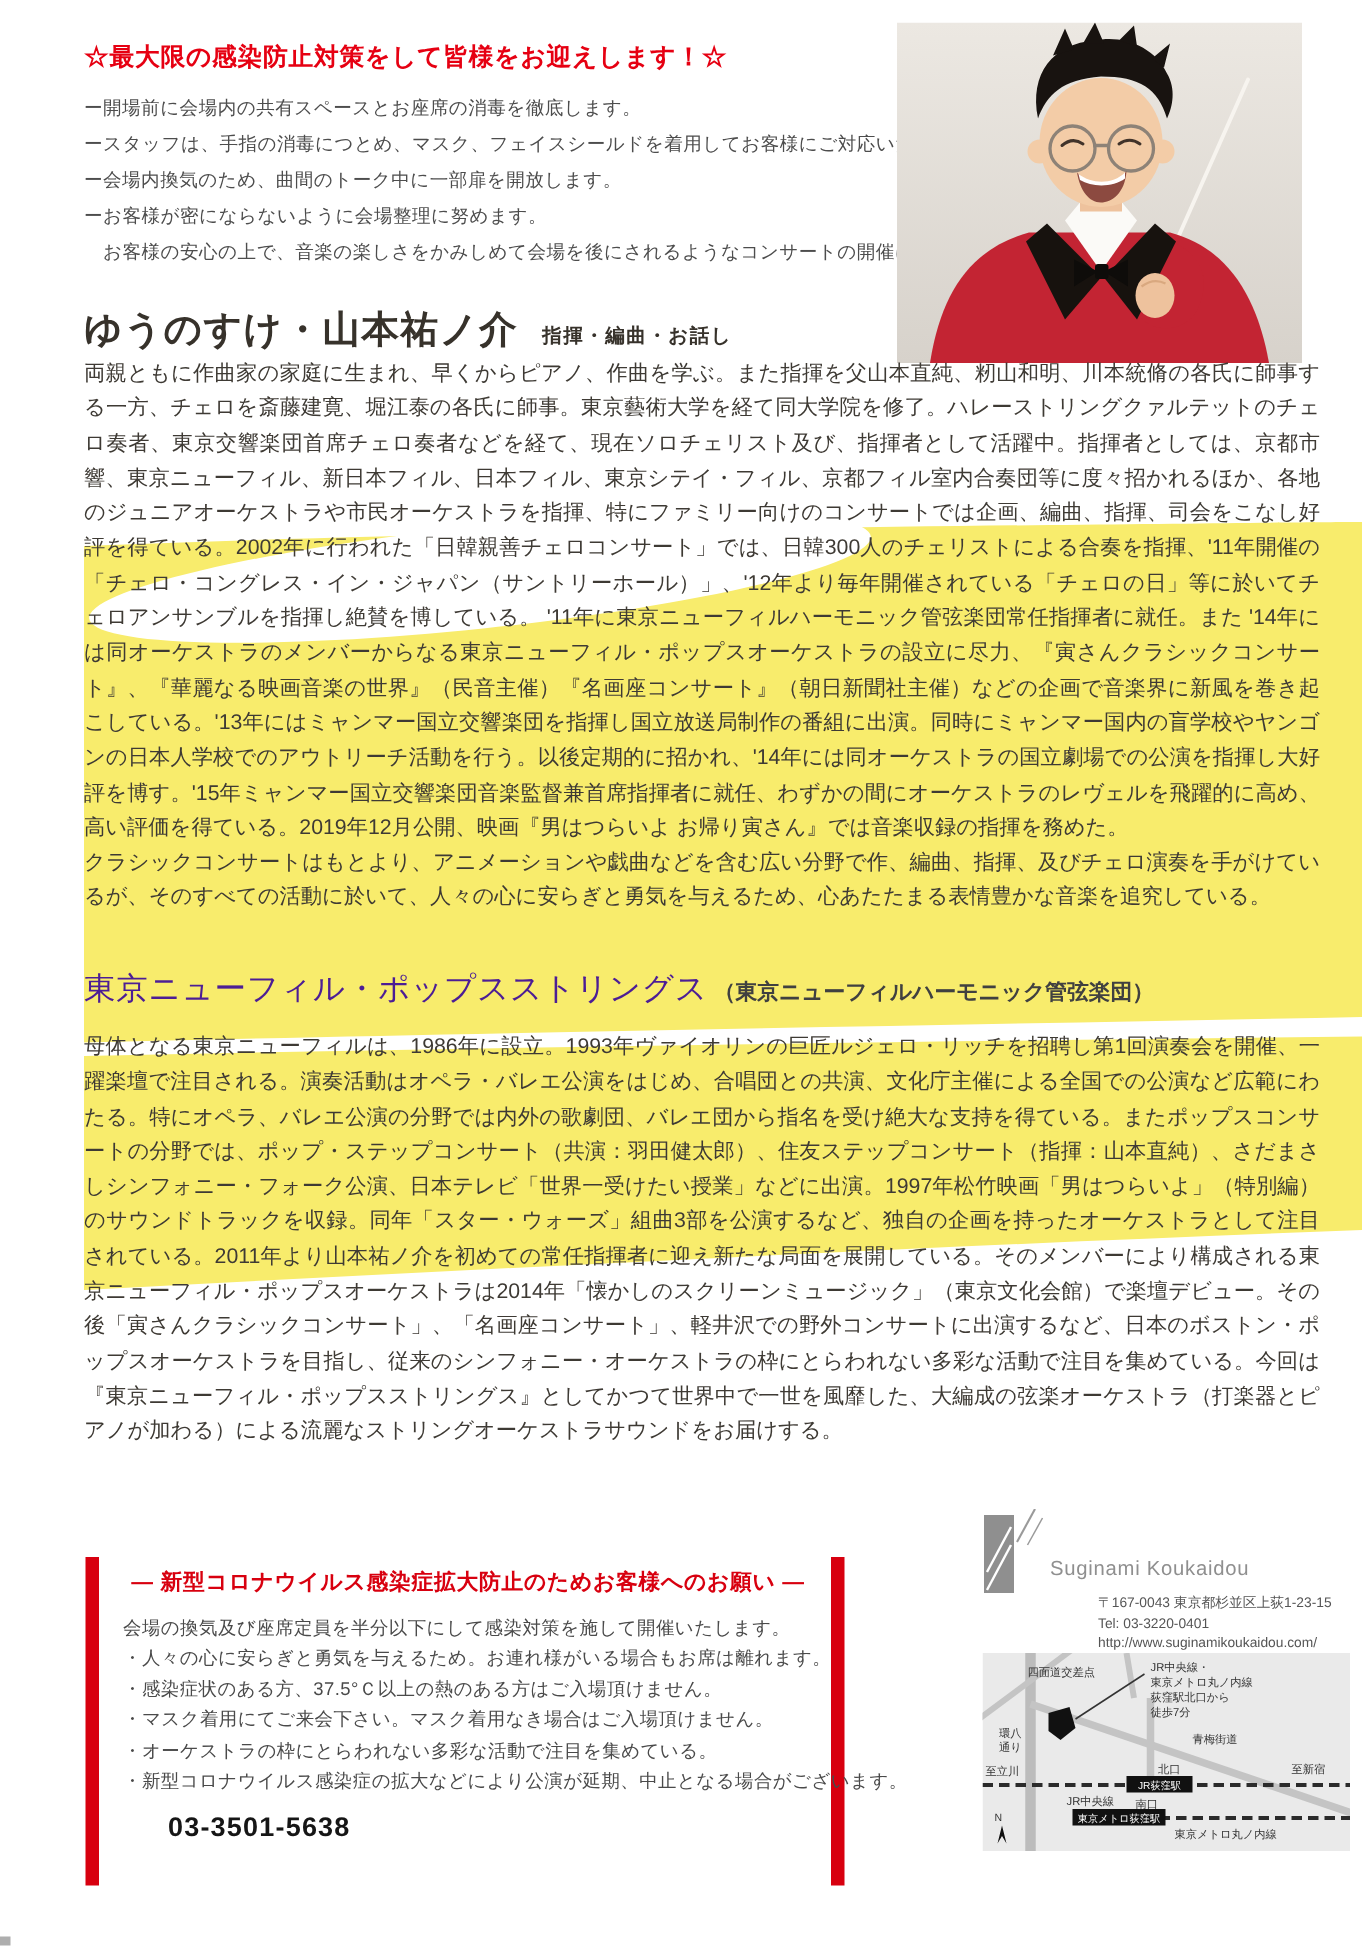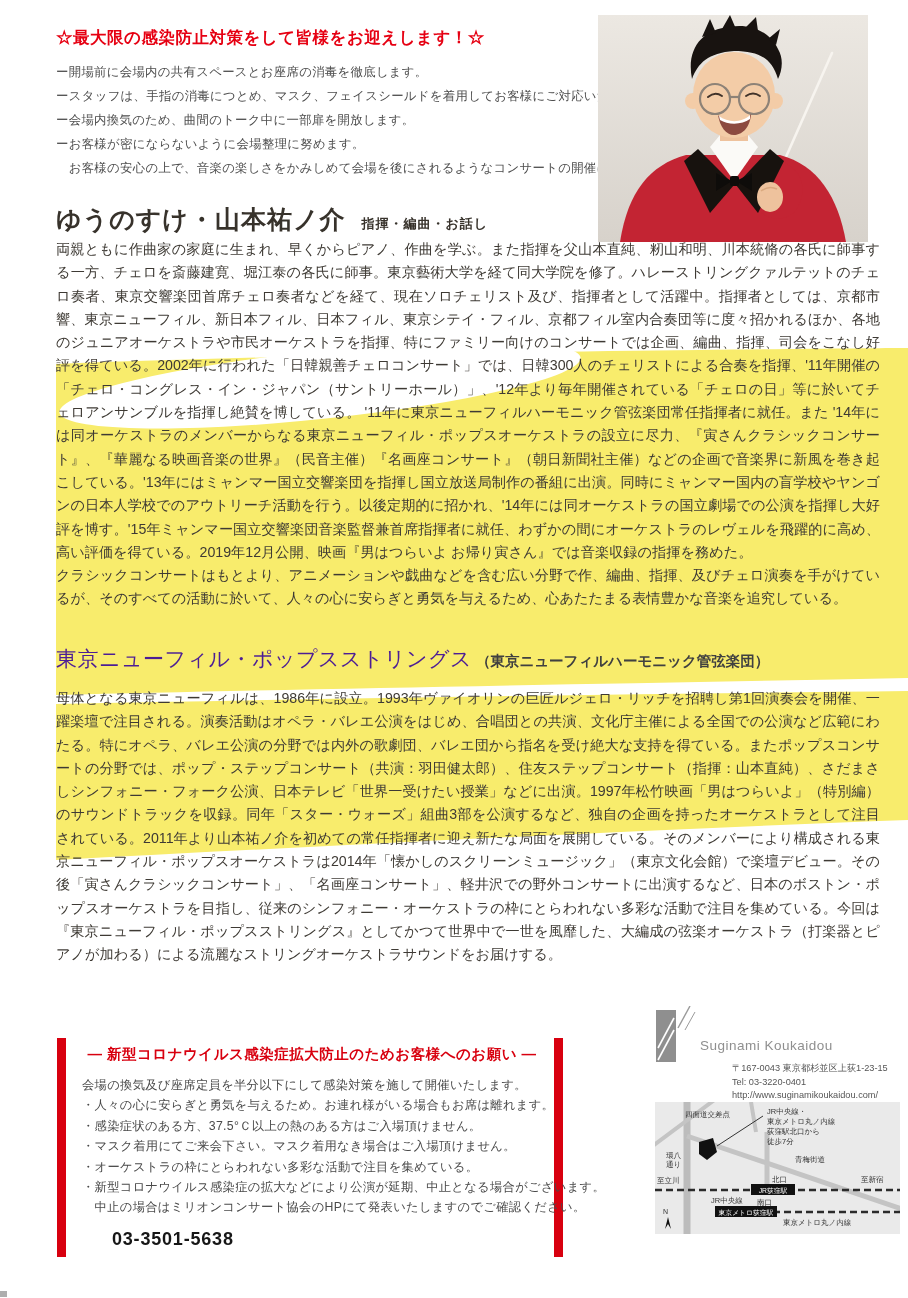--- a/index.html
+++ b/index.html
@@ -137,21 +137,20 @@
     </div>
 
     <div class="covid-box">
       <div class="cb-title">― 新型コロナウイルス感染症拡大防止のためお客様へのお願い ―</div>
       <div class="cb-line">会場の換気及び座席定員を半分以下にして感染対策を施して開催いたします。</div>
       <div class="cb-line">・人々の心に安らぎと勇気を与えるため。お連れ様がいる場合もお席は離れます。</div>
       <div class="cb-line">・感染症状のある方、37.5°Ｃ以上の熱のある方はご入場頂けません。</div>
       <div class="cb-line">・マスク着用にてご来会下さい。マスク着用なき場合はご入場頂けません。</div>
       <div class="cb-line">・オーケストラの枠にとらわれない多彩な活動で注目を集めている。</div>
       <div class="cb-line">・新型コロナウイルス感染症の拡大などにより公演が延期、中止となる場合がございます。</div>
-      <div class="cb-line">　中止の場合はミリオンコンサート協会のHPにて発表いたしますのでご確認ください。</div>
       <div class="cb-url-row">
         <span class="cb-phone">03-3501-5638</span>
       </div>
     </div>
 
     <div class="venue">
       <svg class="v-mark" width="42" height="58" viewBox="0 0 42 58">
         <rect x="2" y="4" width="20" height="52" fill="#8f8f8f"></rect>
         <line x1="4" y1="42" x2="20" y2="12" stroke="#ffffff" stroke-width="1.6"></line>
         <line x1="4" y1="54" x2="20" y2="24" stroke="#ffffff" stroke-width="1.6"></line>

